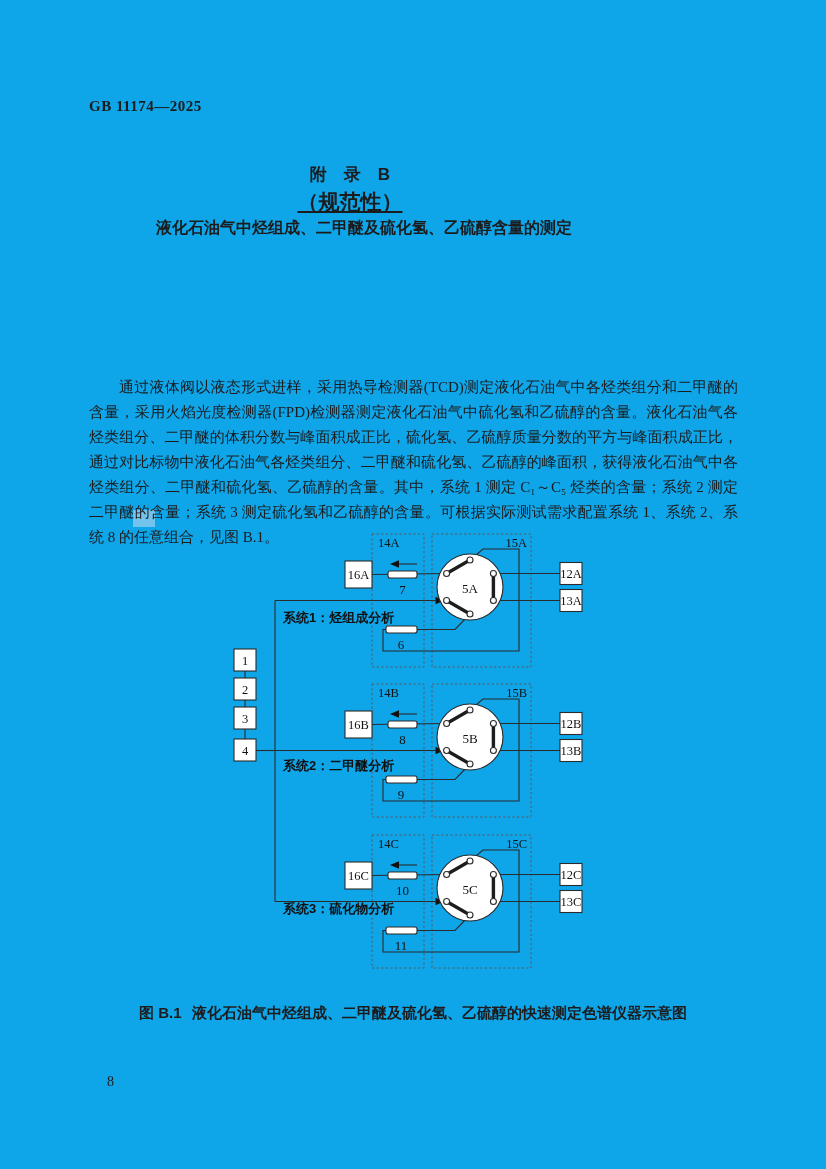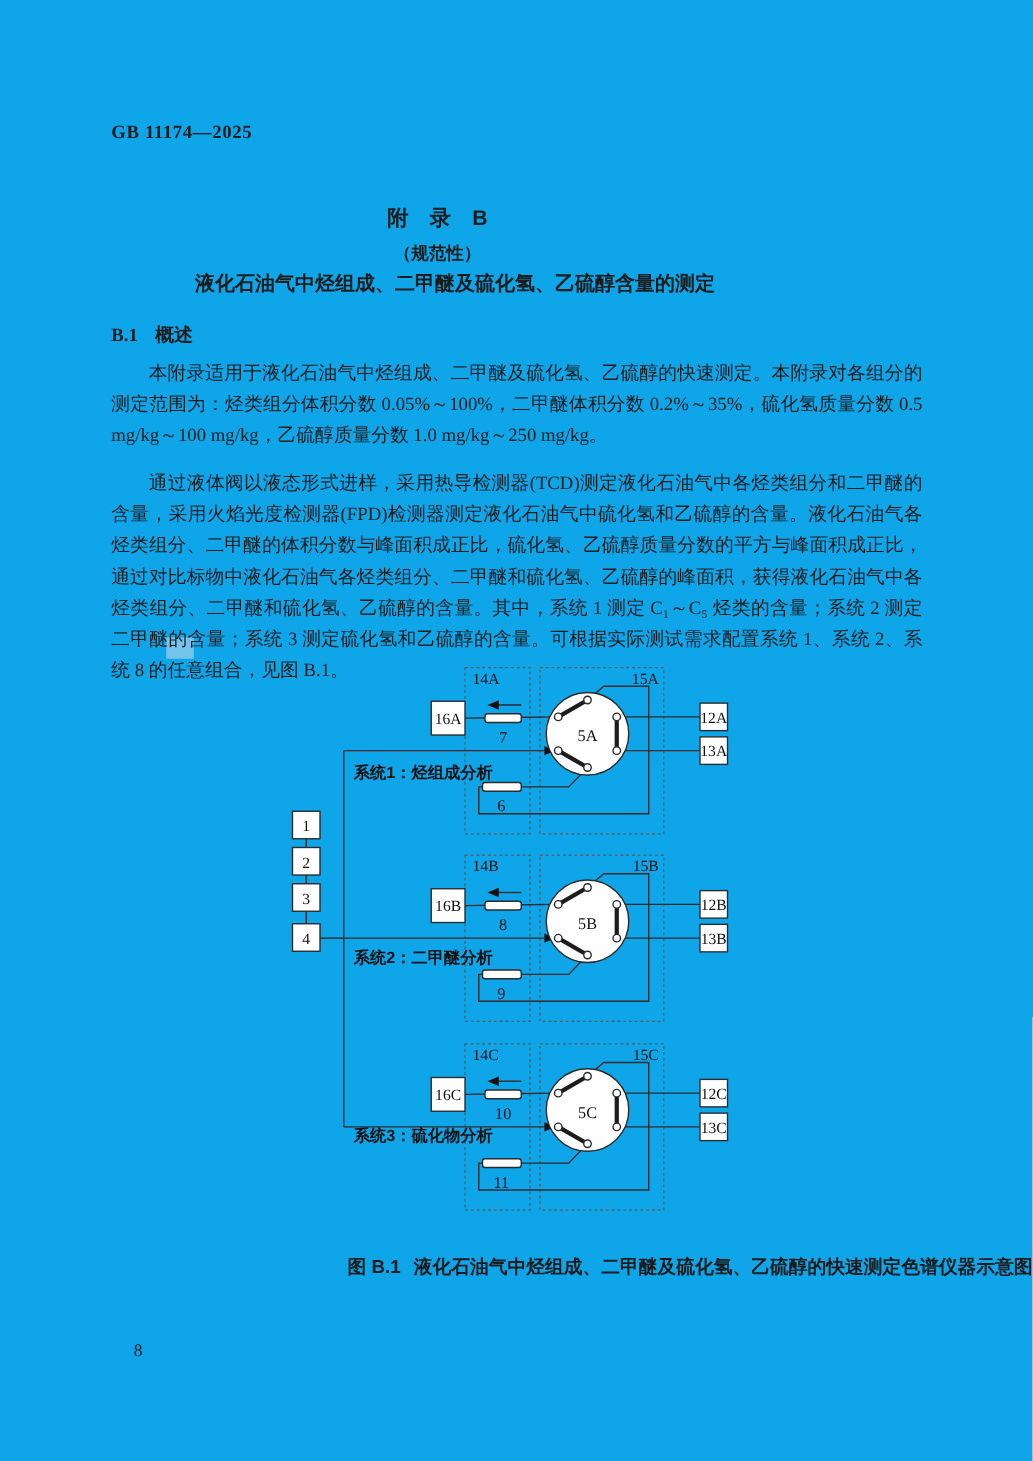--- a/index.html
+++ b/index.html
@@ -17,21 +17,21 @@
     font-size:15px;font-weight:bold;letter-spacing:.5px;
     font-family:"Liberation Serif","DejaVu Serif",serif;
   }
   .title-block{position:absolute;left:0;top:162px;width:700px;text-align:center;}
   .title-block .t1{
     font-family:"Liberation Sans","DejaVu Sans",sans-serif;
     font-weight:bold;font-size:17px;line-height:26px;
   }
   .title-block .t2{
     font-family:"Liberation Sans","DejaVu Sans",sans-serif;
-    font-weight:bold;font-size:14px;line-height:24px;margin-top:2px;
+    font-weight:bold;font-size:21px;line-height:24px;margin-top:2px;text-decoration:underline;
   }
   .title-block .t3{
     font-family:"Liberation Sans","DejaVu Sans",sans-serif;
     font-weight:bold;font-size:16px;line-height:24px;margin-top:2px;padding-left:28px;
   }
   .sec{position:absolute;left:89px;width:649px;}
   .sec-b1{top:259px;}
   .sec-b2{top:375px;}
   .shead{
     font-family:"Liberation Sans","DejaVu Sans",sans-serif;
@@ -44,21 +44,21 @@
     text-align:justify;
     text-justify:inter-character;
     text-indent:2em;
   }
   .hl-artifact{
     position:absolute;left:133px;top:510px;width:22px;height:17px;
     background:#c9ddf0;opacity:.55;
   }
   #diagram-svg{position:absolute;left:0;top:530px;}
   .caption{
-    position:absolute;left:0;top:1004px;width:826px;text-align:right;
+    position:absolute;left:0;top:1004px;width:826px;text-align:center;
     font-family:"Liberation Sans","DejaVu Sans",sans-serif;
     font-weight:bold;font-size:15px;
   }
   .caption .cap-label{margin-right:.7em;}
   .pageno{position:absolute;left:107px;top:1074px;font-size:14px;}
   
   #diagram-svg rect,#diagram-svg circle,#diagram-svg path,#diagram-svg line{
     stroke:#2b2b2b;fill:none;stroke-width:1.1;
   }
   #diagram-svg .dashed{stroke:#5a5a5a;stroke-width:1;stroke-dasharray:2.2 2.4;}
@@ -78,26 +78,20 @@
   <div class="std-no">GB 11174—2025</div>
 
   <div class="title-block">
     <div class="t1">附　录　B</div>
     <div class="t2">（规范性）</div>
     <div class="t3">液化石油气中烃组成、二甲醚及硫化氢、乙硫醇含量的测定</div>
   </div>
 
   <div class="hl-artifact"></div>
 
-  <div class="sec sec-b1">
-    <div class="shead">
-      <span class="h-no">B.1</span><span class="h-ti">概述</span>
-    </div>
-    <p class="para">本附录适用于液化石油气中烃组成、二甲醚及硫化氢、乙硫醇的快速测定。本附录对各组分的测定范围为：烃类组分体积分数 0.05%～100%，二甲醚体积分数 0.2%～35%，硫化氢质量分数 0.5 mg/kg～100 mg/kg，乙硫醇质量分数 1.0 mg/kg～250 mg/kg。</p>
-  </div>
 
   <div class="sec sec-b2">
     <p class="para">通过液体阀以液态形式进样，采用热导检测器(TCD)测定液化石油气中各烃类组分和二甲醚的含量，采用火焰光度检测器(FPD)检测器测定液化石油气中硫化氢和乙硫醇的含量。液化石油气各烃类组分、二甲醚的体积分数与峰面积成正比，硫化氢、乙硫醇质量分数的平方与峰面积成正比，通过对比标物中液化石油气各烃类组分、二甲醚和硫化氢、乙硫醇的峰面积，获得液化石油气中各烃类组分、二甲醚和硫化氢、乙硫醇的含量。其中，系统 1 测定 C₁～C₅ 烃类的含量；系统 2 测定二甲醚的含量；系统 3 测定硫化氢和乙硫醇的含量。可根据实际测试需求配置系统 1、系统 2、系统 8 的任意组合，见图 B.1。</p>
   </div>
 
   <svg id="diagram-svg" width="826" height="462" viewBox="0 0 826 462">
       <g>
         <rect x="234" y="119" width="22" height="22" class="wfill"></rect>
         <text x="245" y="135" text-anchor="middle" class="t-small">1</text>
         <line x1="245" y1="141" x2="245" y2="148"></line>

